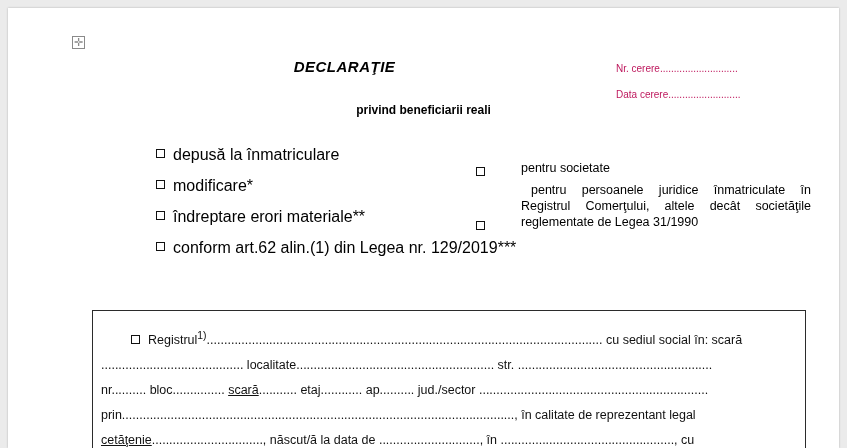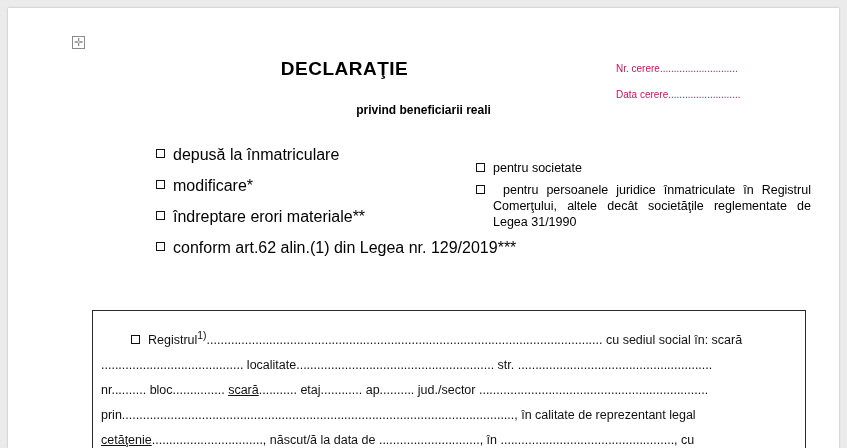--- a/index.html
+++ b/index.html
@@ -33,23 +33,24 @@
     font-size: 11px;
     line-height: 11px;
     text-align: center;
   }
   .title {
     position: absolute;
     left: 0;
     top: 50px;
     width: 673px;
     text-align: center;
-    font-size: 19px;
+    font-size: 15px;
     font-weight: bold;
     letter-spacing: 0.5px;
+    font-style: italic;
   }
   .subtitle {
     position: absolute;
     left: 0;
     top: 95px;
     width: 831px;
     text-align: center;
     font-size: 12px;
     font-weight: bold;
   }
@@ -85,22 +86,23 @@
   }
   .checks-right {
     position: absolute;
     left: 468px;
     top: 152px;
     width: 335px;
     font-size: 12.5px;
   }
   .check-row-r {
     display: flex;
-    align-items: flex-start;
+    align-items: flex-end;
     margin-bottom: 6px;
+    gap: 28px;
   }
   .check-row-r .txt {
     text-align: justify;
     line-height: 16px;
   }
   .just-indent {
     display: block;
     text-indent: 10px;
   }
   .panel {

